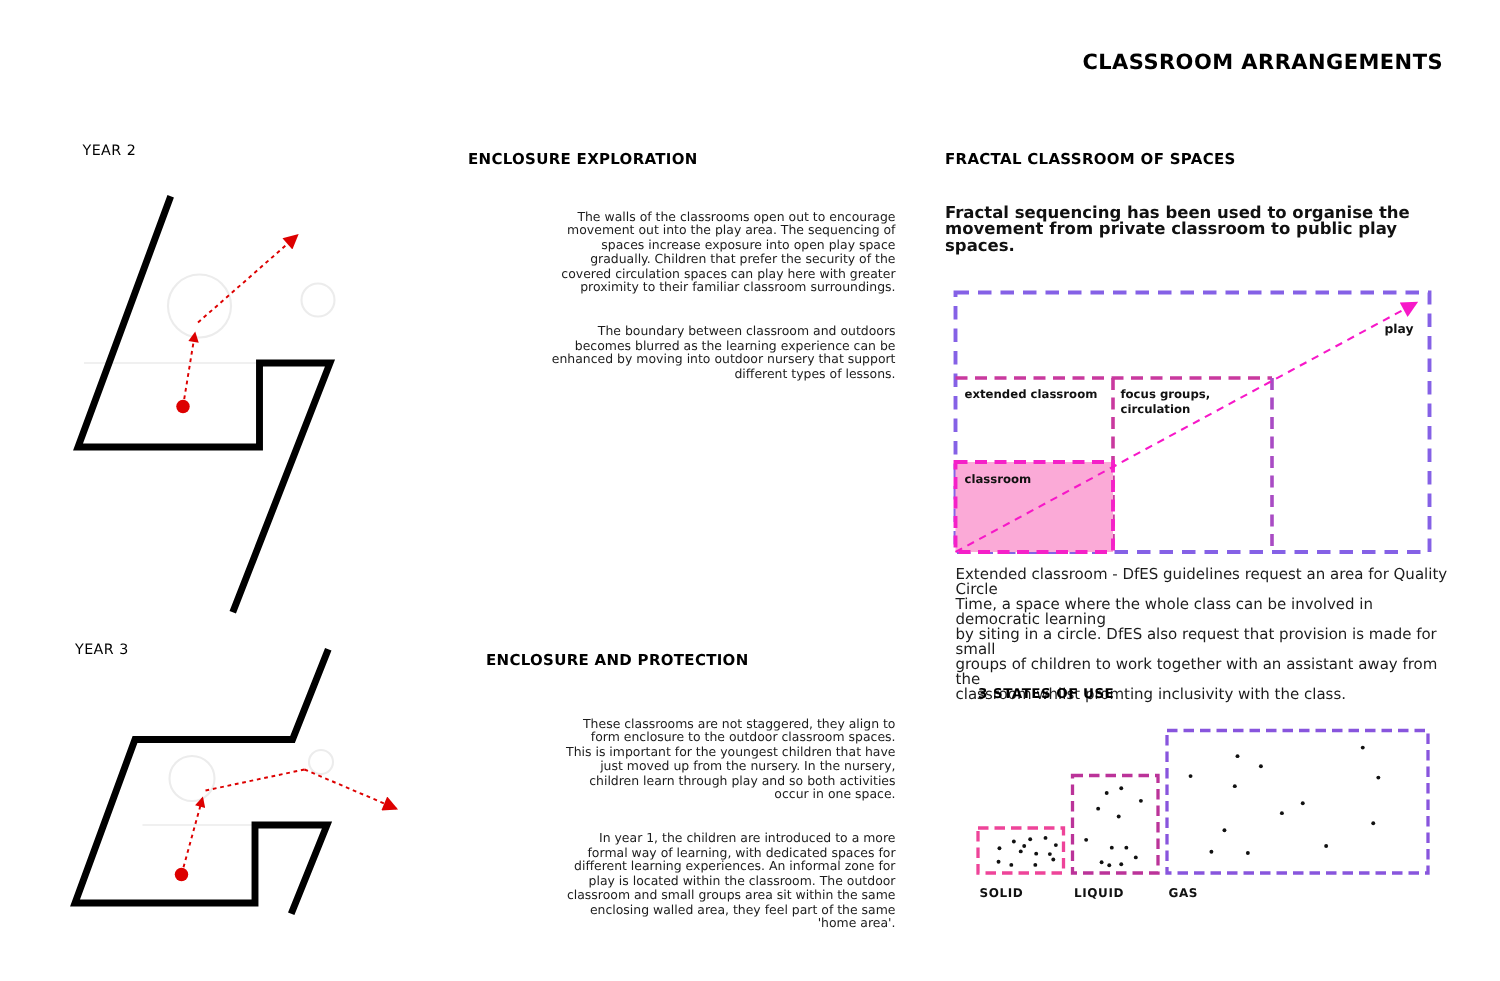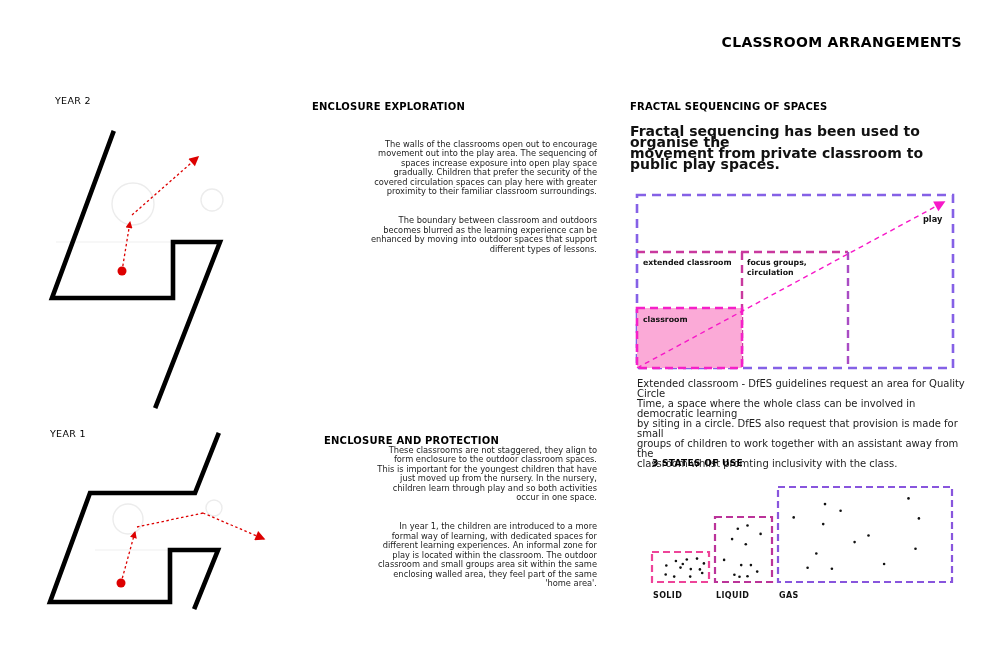--- a/index.html
+++ b/index.html
@@ -5,21 +5,21 @@
   html,body{margin:0;padding:0;background:#ffffff;}
   #page{position:relative;width:1000px;height:654px;background:#ffffff;overflow:hidden;
         font-family:"DejaVu Sans","Liberation Sans",sans-serif;color:#000;}
   .abs{position:absolute;}
   .doc-title{font-size:14px;font-weight:bold;letter-spacing:.3px;}
   .sec-head{font-size:10px;font-weight:bold;letter-spacing:.2px;}
   .small-head{font-size:9px;font-weight:bold;letter-spacing:.3px;}
   .year-label{font-size:9.5px;font-weight:normal;letter-spacing:.3px;}
   .body-text{font-size:8.3px;line-height:9.5px;white-space:pre-line;color:#1c1c1c;}
   .body-text .para{margin:0 0 10px 0;text-align:right;}
-  .intro-bold{font-size:14px;line-height:11px;font-weight:bold;white-space:pre-line;color:#111;}
+  .intro-bold{font-size:11px;line-height:11px;font-weight:bold;white-space:pre-line;color:#111;margin-top:10px;}
   .caption{font-size:10px;line-height:10px;white-space:pre-line;color:#1c1c1c;}
   svg text{font-family:"DejaVu Sans","Liberation Sans",sans-serif;font-weight:bold;fill:#111;}
 </style>
 </head>
 <body>
 
 <div id="page">
 
   <div class="abs doc-title" style="top:34px;right:38px;">CLASSROOM ARRANGEMENTS</div>
 
@@ -36,21 +36,21 @@
     </defs>
     <circle cx="93" cy="84" r="21" fill="none" stroke="#ececec" stroke-width="1.4"></circle>
     <circle cx="172" cy="80" r="11" fill="none" stroke="#ececec" stroke-width="1.4"></circle>
     <line x1="16" y1="122" x2="133" y2="122" stroke="#f0f0f0" stroke-width="1.2"></line>
     <path d="M73,13 L12,178 L133,178 L133,122 L180,122 L116,286" fill="none" stroke="#000000" stroke-width="4.6" stroke-linecap="square" stroke-linejoin="miter"></path>
     <circle cx="82" cy="151" r="4.5" fill="#dd0000"></circle>
     <line x1="82" y1="151" x2="90" y2="102" stroke="#dd0000" stroke-width="1.3" stroke-dasharray="2.5,2.5" marker-end="url(#arrS2)"></line>
     <line x1="92" y1="95" x2="158" y2="37" stroke="#dd0000" stroke-width="1.3" stroke-dasharray="2.5,2.5" marker-end="url(#arrB2)"></line>
   </svg>
 
-  <div class="abs year-label" style="left:50px;top:428px;">YEAR 1</div>
+  <div class="abs year-label" style="left:50px;top:428px;">YEAR 3</div>
 
   <svg class="abs" style="left:40px;top:430px;" width="245" height="195" viewBox="0 0 245 195">
     <defs>
       <marker id="arrS1" viewBox="0 0 10 10" refX="8.5" refY="5" orient="auto" markerUnits="userSpaceOnUse" markerWidth="8" markerHeight="7">
         <path d="M0,0 L10,5 L0,10 z" fill="#dd0000"></path>
       </marker>
       <marker id="arrB1" viewBox="0 0 10 10" refX="8.5" refY="5" orient="auto" markerUnits="userSpaceOnUse" markerWidth="13" markerHeight="10">
         <path d="M0,0 L10,5 L0,10 z" fill="#dd0000"></path>
       </marker>
     </defs>
@@ -67,42 +67,42 @@
   <div class="abs sec-head" style="left:312px;top:101px;">ENCLOSURE EXPLORATION</div>
   <div class="abs body-text" style="left:312px;top:130px;width:285px;">
     <div class="para">The walls of the classrooms open out to encourage
 movement out into the play area.  The sequencing of
 spaces increase exposure into open play space
 gradually.  Children that prefer the security of the
 covered circulation spaces can play here with greater
 proximity to their familiar classroom surroundings.</div>
     <div class="para">The boundary between classroom and outdoors
 becomes blurred as the learning experience can be
-enhanced by moving into outdoor spaces that support
+enhanced by moving into outdoor nursery that support
 different types of lessons.</div>
   </div>
 
   <div class="abs sec-head" style="left:324px;top:435px;">ENCLOSURE AND PROTECTION</div>
-  <div class="abs body-text" style="left:312px;top:436px;width:285px;">
+  <div class="abs body-text" style="left:312px;top:468px;width:285px;">
     <div class="para">These classrooms are not staggered, they align to
 form enclosure to the outdoor classroom spaces.
 This is important for the youngest children that have
 just moved up from the nursery.  In the nursery,
 children learn through play and so both activities
 occur in one space.</div>
     <div class="para">In year 1, the children are introduced to a more
 formal way of learning, with dedicated spaces for
 different learning experiences.  An informal zone for
 play is located within the classroom.  The outdoor
 classroom and small groups area sit within the same
 enclosing walled area, they feel part of the same
 'home area'.</div>
   </div>
 
-  <div class="abs sec-head" style="left:630px;top:101px;">FRACTAL SEQUENCING OF SPACES</div>
+  <div class="abs sec-head" style="left:630px;top:101px;">FRACTAL CLASSROOM OF SPACES</div>
   <div class="abs intro-bold" style="left:630px;top:126px;width:345px;">Fractal sequencing has been used to organise the
 movement from private classroom to public play spaces.</div>
 
   <svg class="abs" style="left:630px;top:188px;" width="335" height="192" viewBox="0 0 335 192">
     <defs>
       <marker id="arrM" viewBox="0 0 10 10" refX="8.5" refY="5" orient="auto" markerUnits="userSpaceOnUse" markerWidth="15" markerHeight="11">
         <path d="M0,0 L10,5 L0,10 z" fill="#f718c8"></path>
       </marker>
     </defs>
     <rect x="7" y="7" width="316" height="173" fill="none" stroke="#8561e6" stroke-width="2.6" stroke-dasharray="9,6"></rect>

